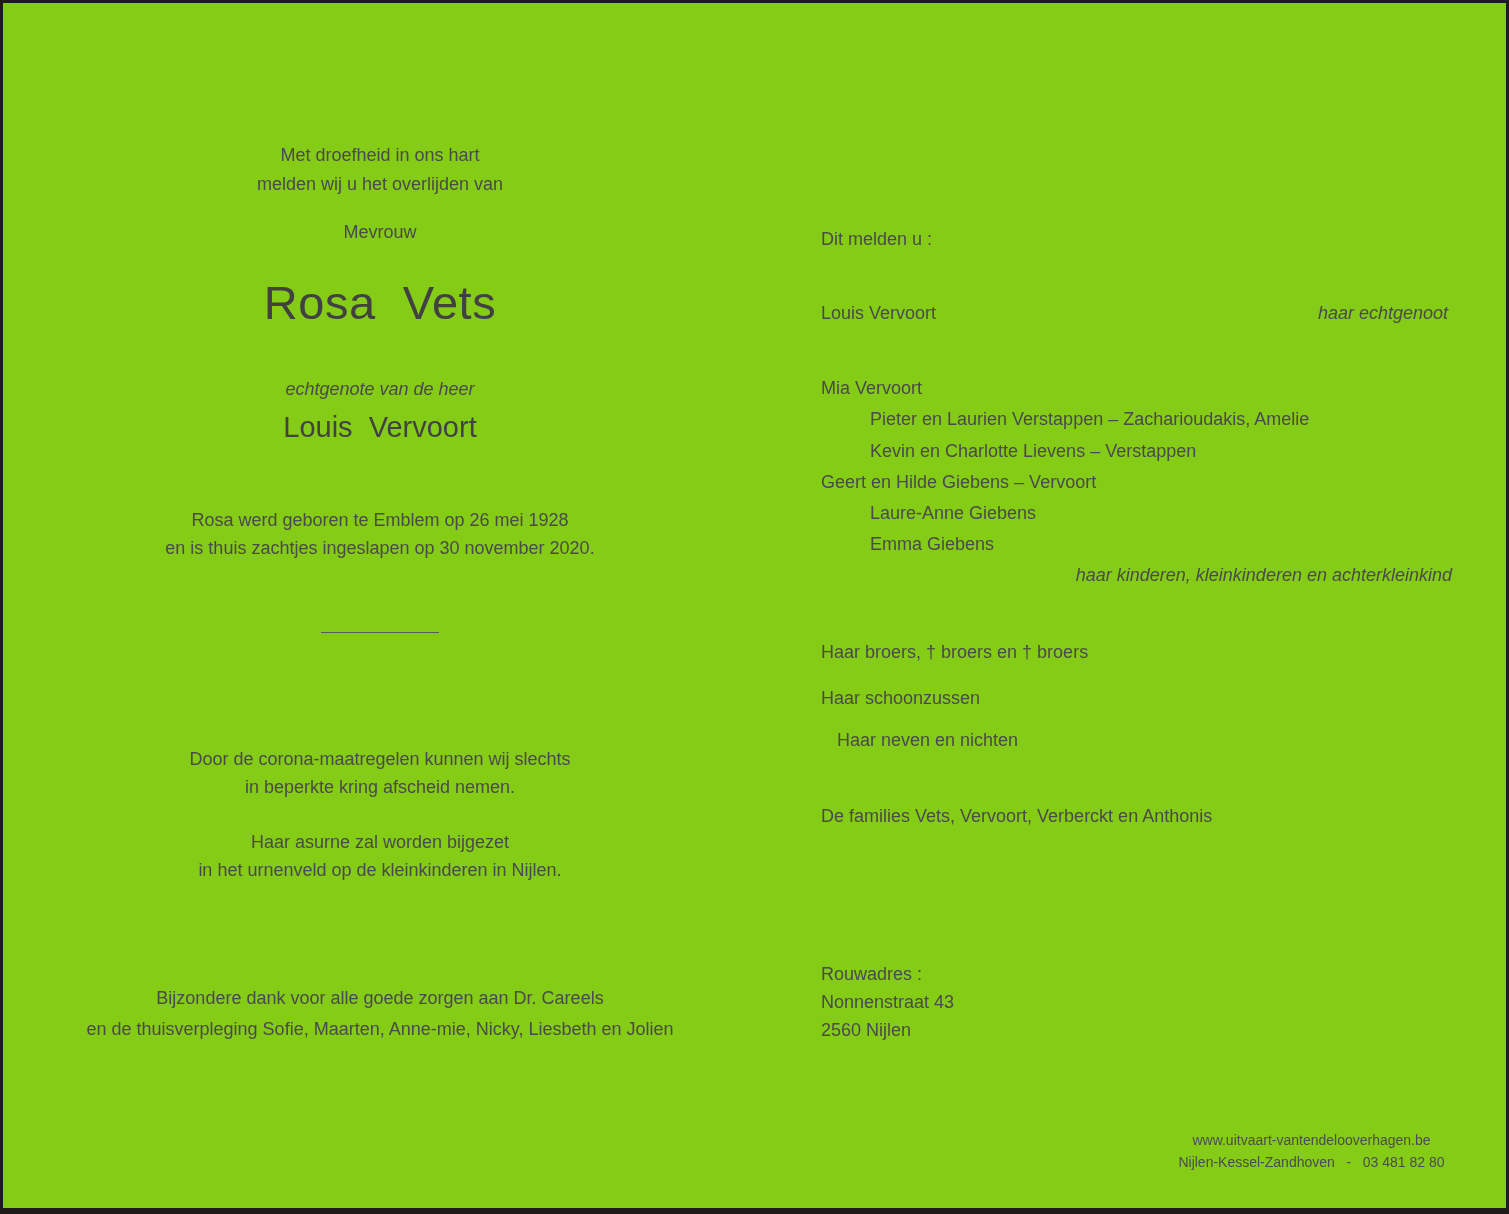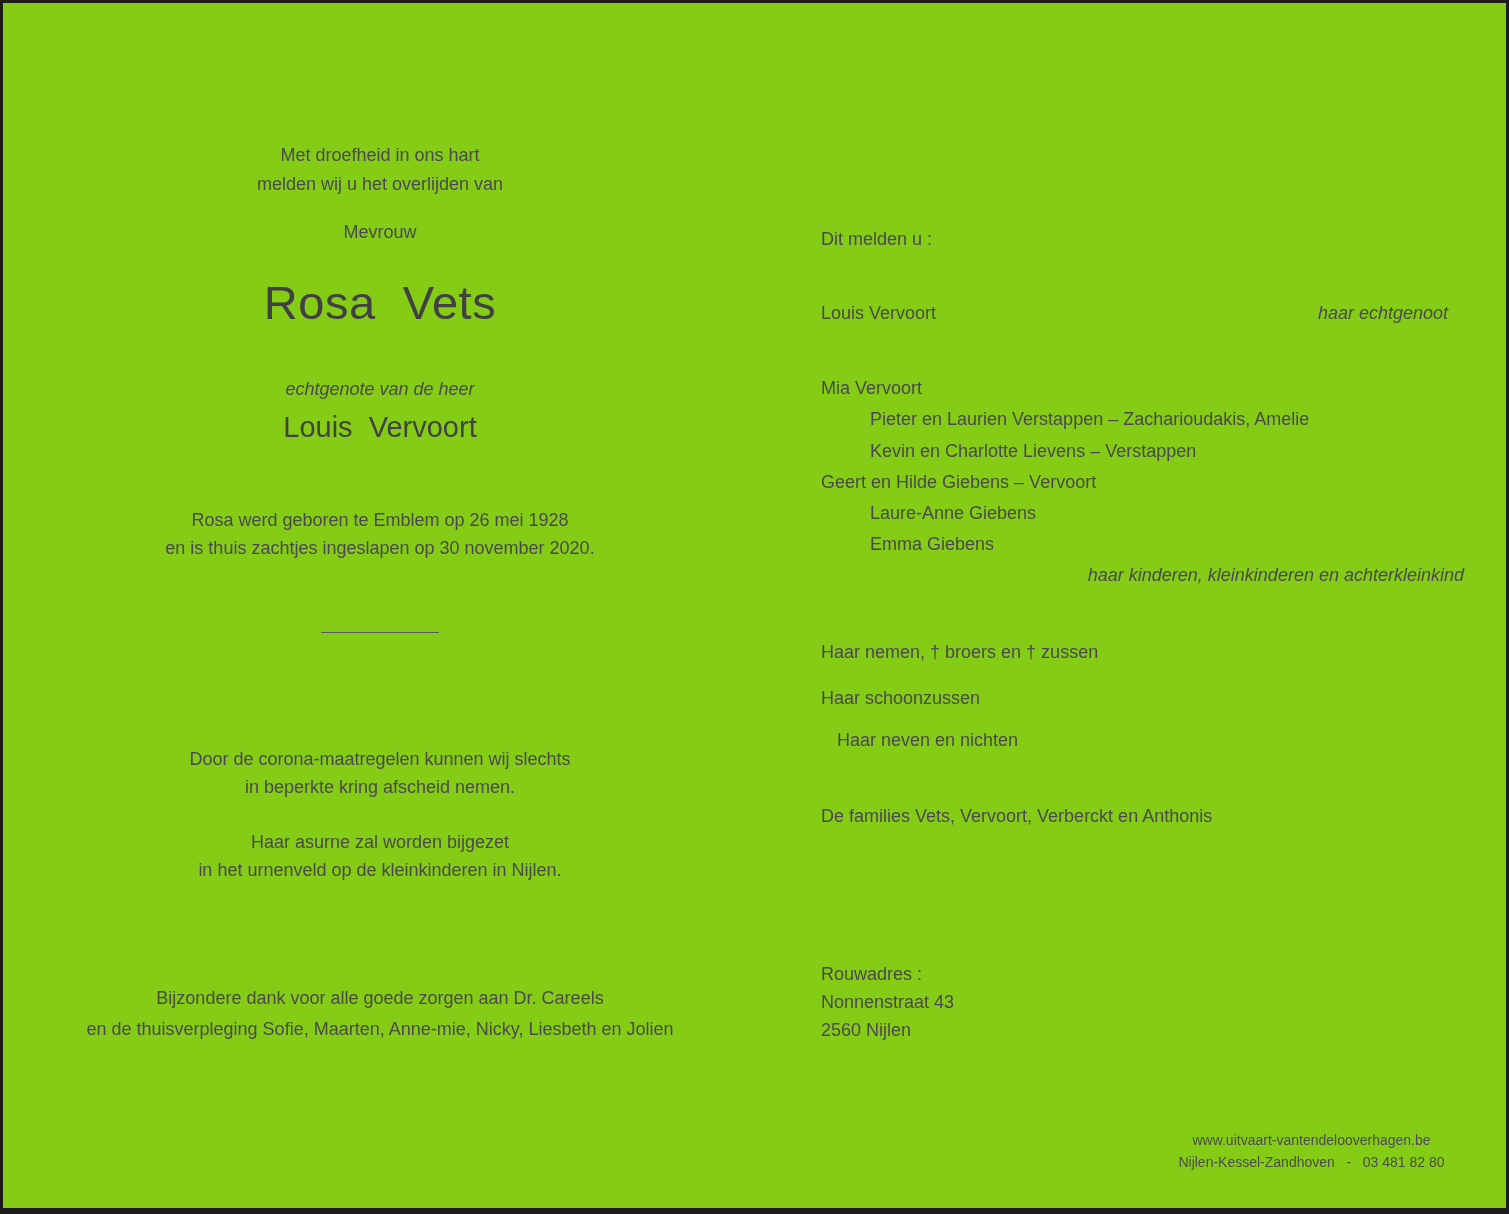--- a/index.html
+++ b/index.html
@@ -143,23 +143,23 @@
 
     <div class="abs family-list" style="left:0; top:370px; width:627px;">
       <div class="family-line">Mia Vervoort</div>
       <div class="family-line indent">Pieter en Laurien Verstappen – Zacharioudakis, Amelie</div>
       <div class="family-line indent">Kevin en Charlotte Lievens – Verstappen</div>
       <div class="family-line">Geert en Hilde Giebens – Vervoort</div>
       <div class="family-line indent">Laure-Anne Giebens</div>
       <div class="family-line indent">Emma Giebens</div>
     </div>
 
-    <div class="abs italic right-align" style="left:16px; top:558px; width:627px;">haar kinderen, kleinkinderen en achterkleinkind</div>
+    <div class="abs italic right-align" style="left:4px; top:558px; width:627px;">haar kinderen, kleinkinderen en achterkleinkind</div>
 
-    <div class="abs" style="left:0; top:635px; width:627px;">Haar nemen, † broers en † zussen</div>
+    <div class="abs" style="left:0; top:635px; width:627px;">Haar broers, † broers en † broers</div>
     <div class="abs" style="left:0; top:681px; width:627px;">Haar schoonzussen</div>
     <div class="abs" style="left:16px; top:723px; width:627px;">Haar neven en nichten</div>
 
     <div class="abs" style="left:0; top:799px; width:627px;">De families Vets, Vervoort, Verberckt en Anthonis</div>
 
     <div class="abs" style="left:0; top:957px; width:627px;">
       <div>Rouwadres :</div>
       <div>Nonnenstraat 43</div>
       <div>2560 Nijlen</div>
     </div>

